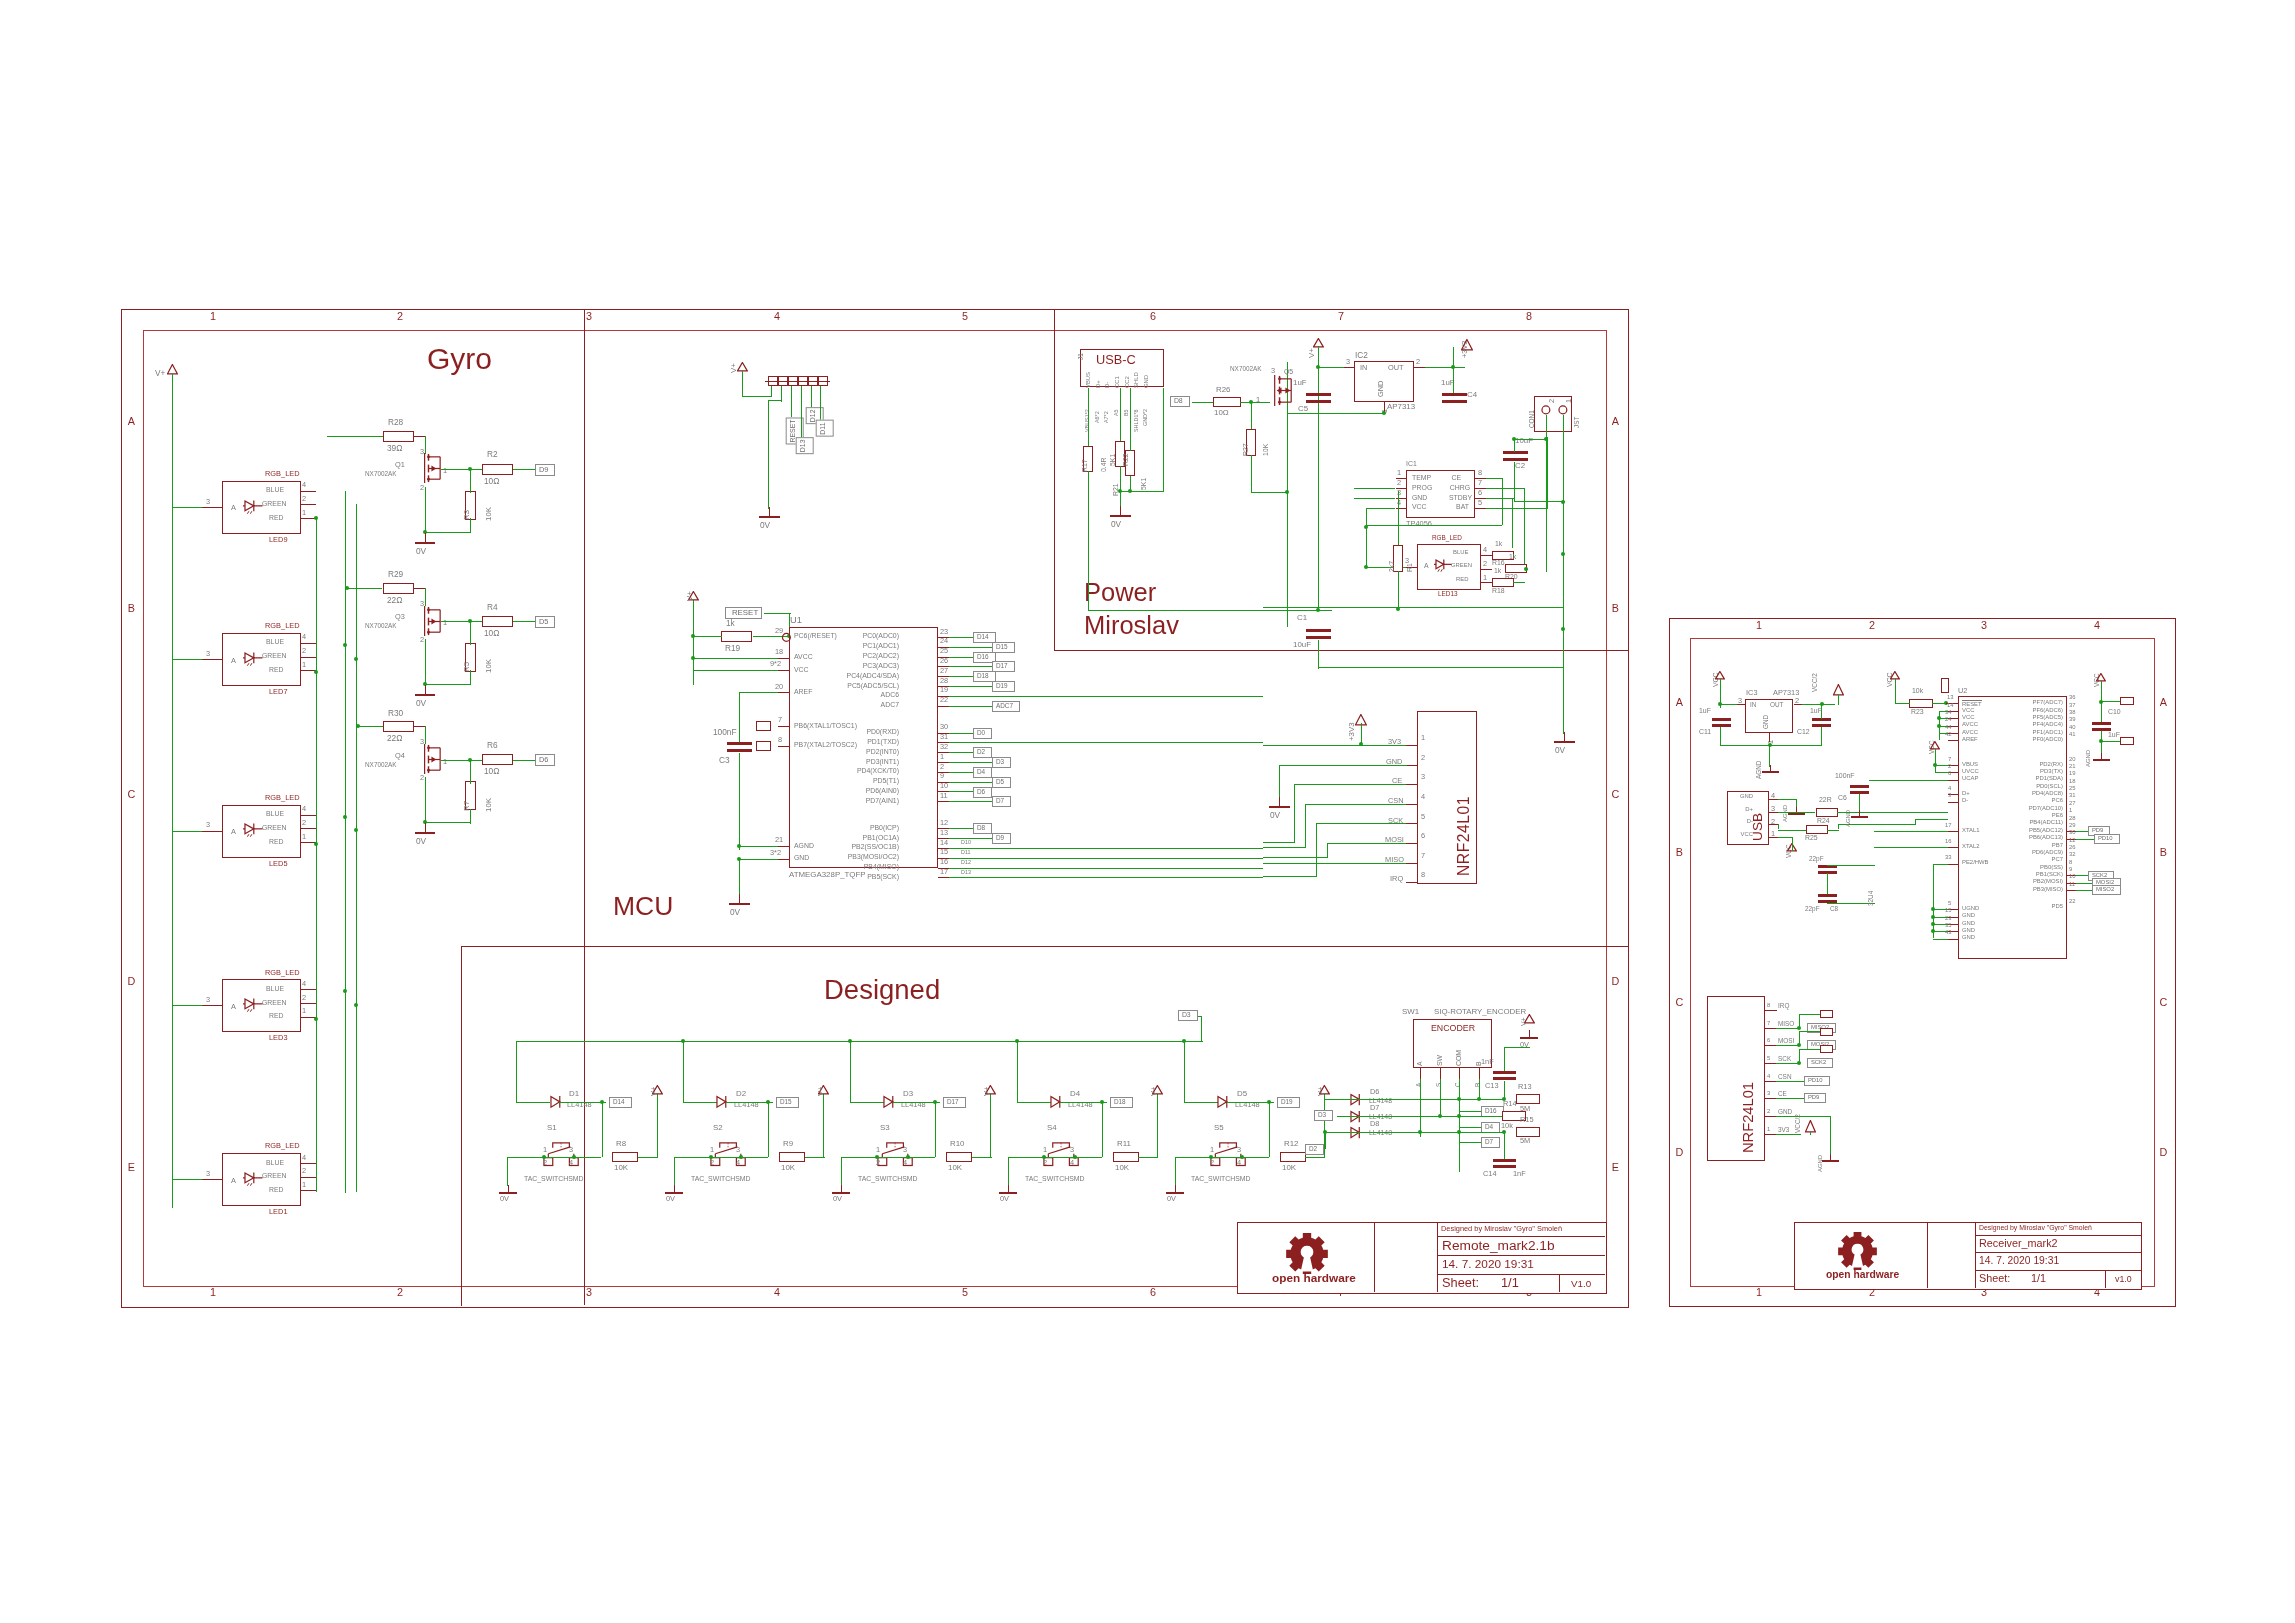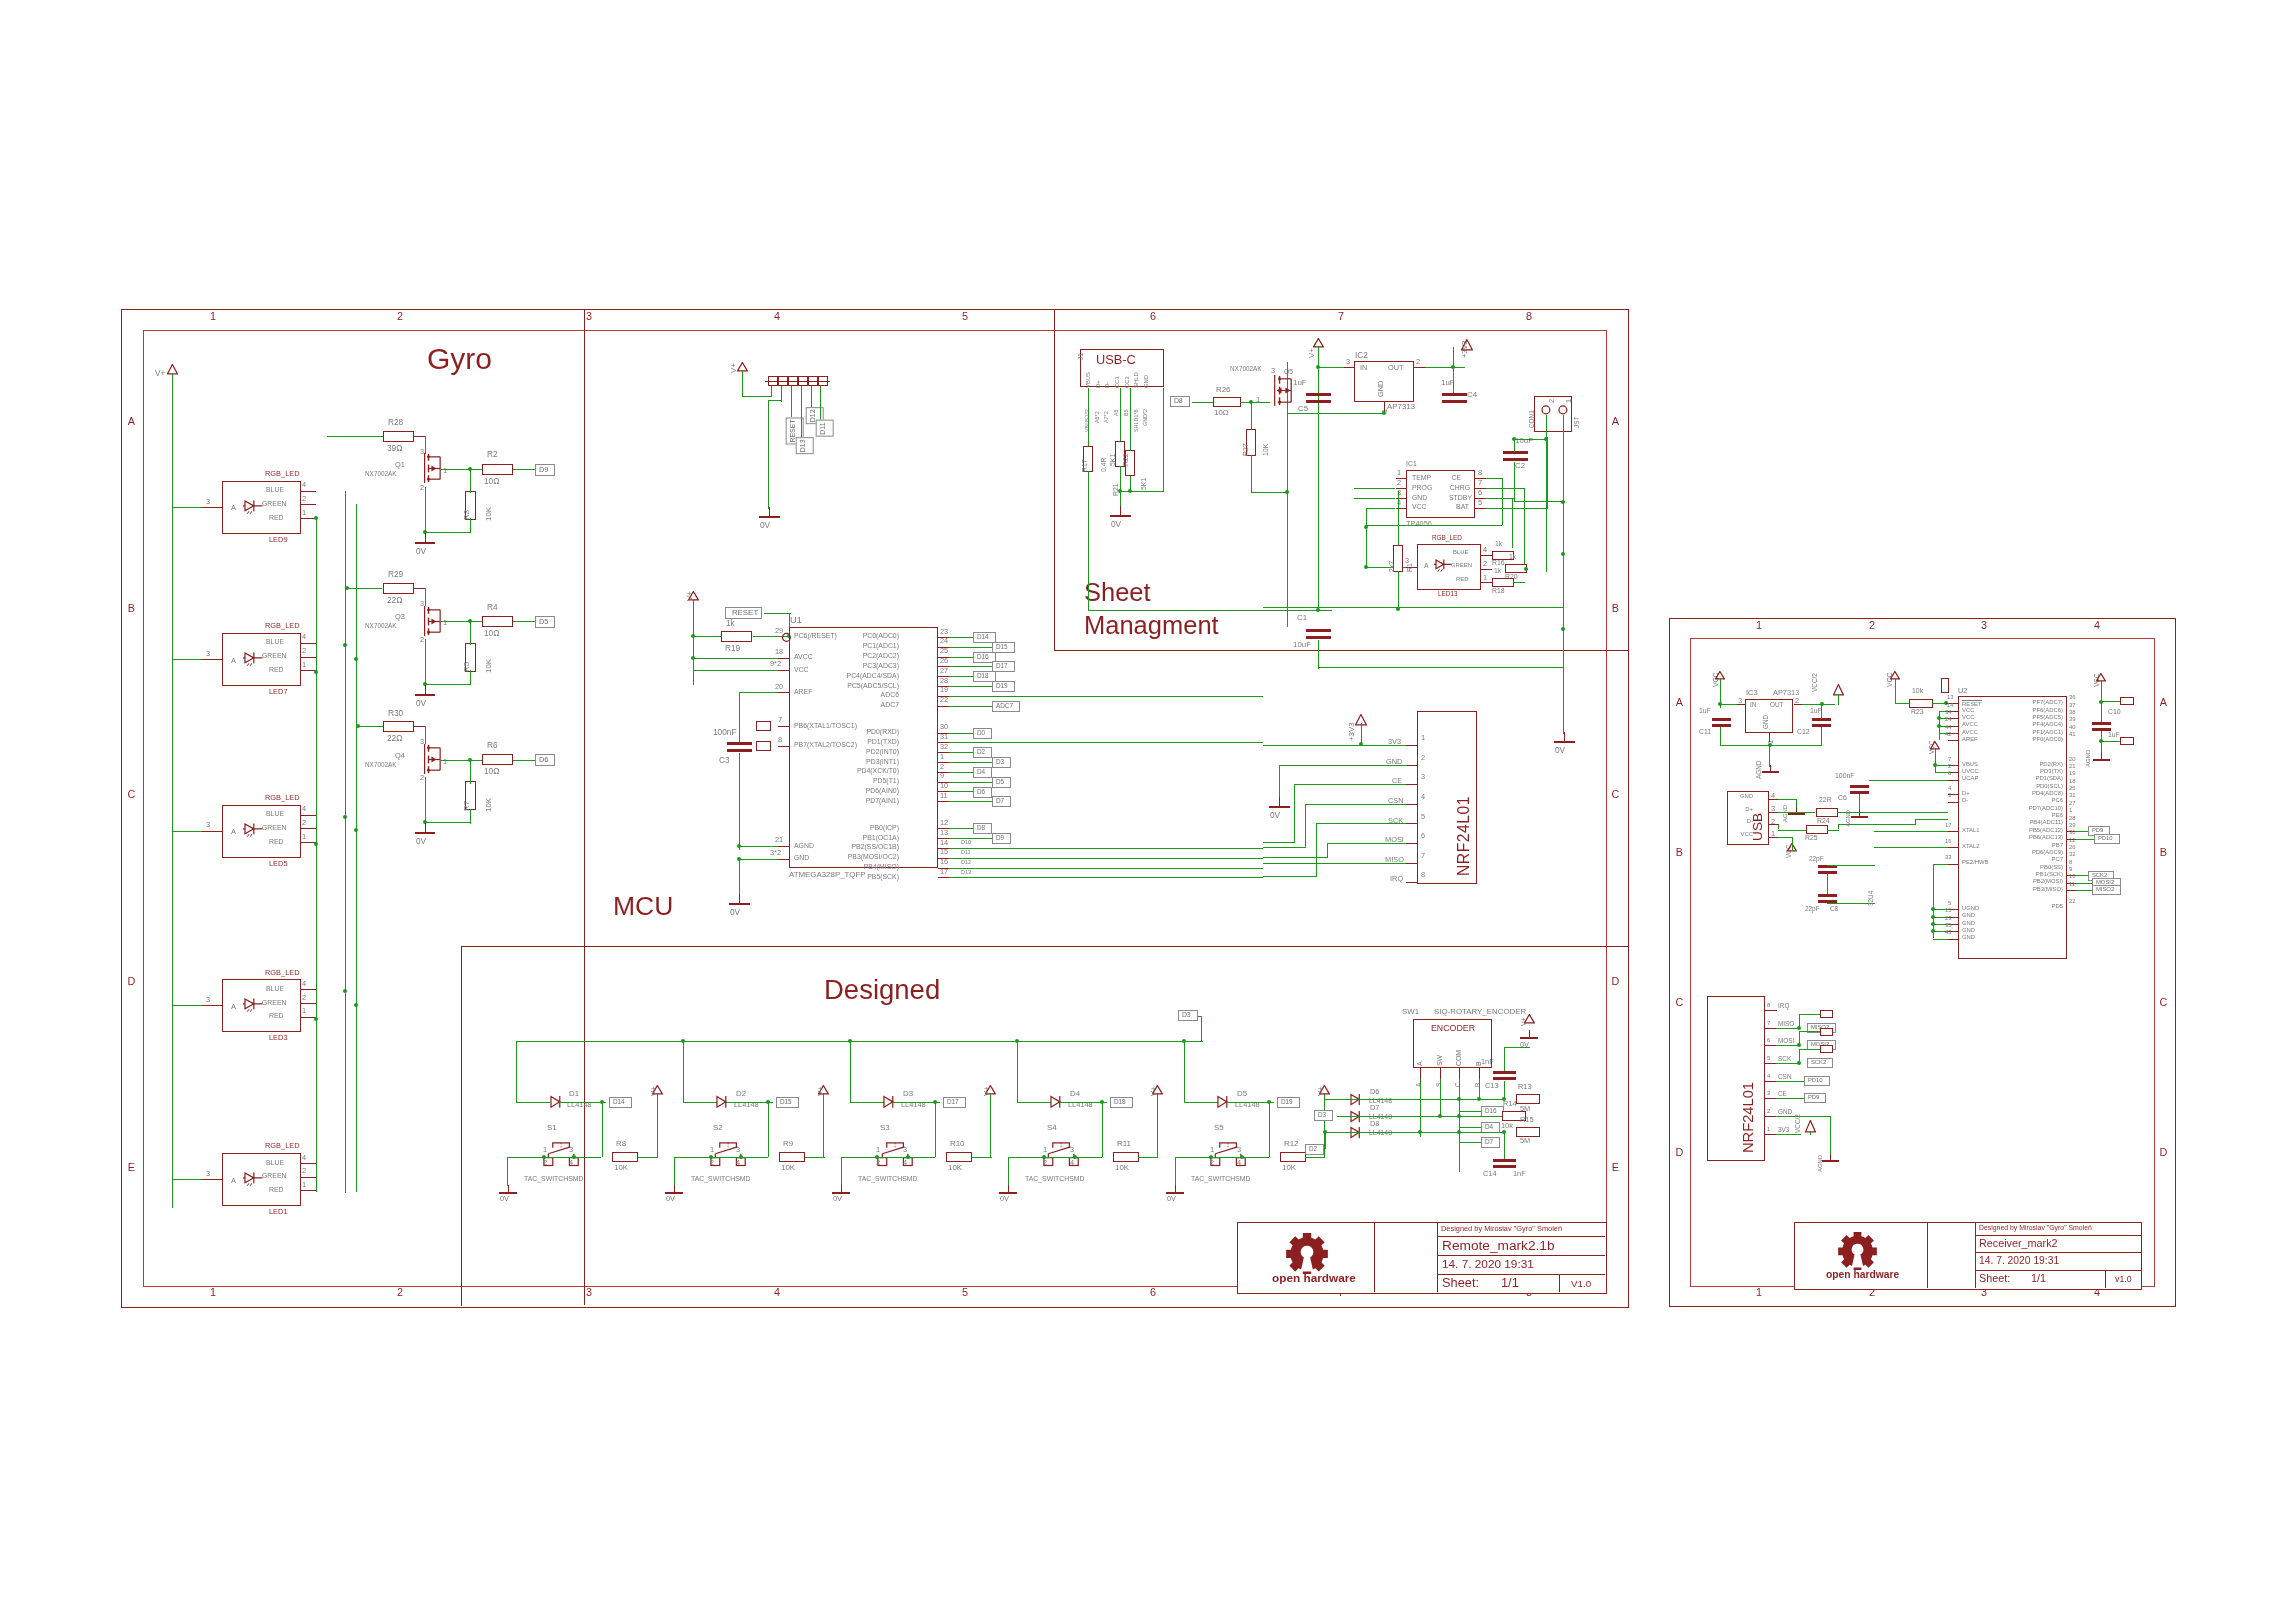--- a/index.html
+++ b/index.html
@@ -77,22 +77,22 @@
 
 <div style="position:absolute;left:122px;top:310px;width:463px;height:995px;border-right:1.5px solid #8c1f1f;box-sizing:border-box;pointer-events:none;"></div>
 <div style="position:absolute;left:461px;top:946px;width:1167px;height:1px;background:#8c1f1f;"></div>
 <div style="position:absolute;left:461px;top:946px;width:1px;height:360px;background:#8c1f1f;"></div>
 <div style="position:absolute;left:1054px;top:310px;width:1px;height:341px;background:#8c1f1f;"></div>
 <div style="position:absolute;left:1054px;top:650px;width:574px;height:1px;background:#8c1f1f;"></div>
 
 <div class="txt sect-title" style="left:427px;top:343px;font-size:30px;">Gyro</div>
 <div class="txt sect-title" style="left:613px;top:893px;font-size:26.5px;">MCU</div>
 <div class="txt sect-title" style="left:824px;top:976px;font-size:27.5px;">Designed</div>
-<div class="txt sect-title" style="left:1084px;top:579px;font-size:25.5px;">Sheet</div>
-<div class="txt sect-title" style="left:1084px;top:612px;font-size:25.5px;">Managment</div>
+<div class="txt sect-title" style="left:1084px;top:579px;font-size:25.5px;">Power</div>
+<div class="txt sect-title" style="left:1084px;top:612px;font-size:25.5px;">Miroslav</div>
 
 <div class="txt tg" style="left:155px;top:369px;font-size:8.3px;">V+</div>
 <svg class="sup" style="left:167px;top:364px;" width="10.8" height="10.8" viewBox="0 0 22 22">
       <polygon points="11,1 21,20 1,20" fill="none" stroke="#8c1f1f" stroke-width="2.5"></polygon>
     </svg>
 <div class="wire wirev" style="left:172px;top:374px;height:834px;"></div>
 
 <div class="blk" style="left:222px;top:481px;width:79px;height:53px;"></div>
 <div class="txt tr" style="left:265px;top:470px;font-size:7.4px;">RGB_LED</div>
 <div class="txt tr" style="left:269px;top:536px;font-size:7.4px;">LED9</div>

